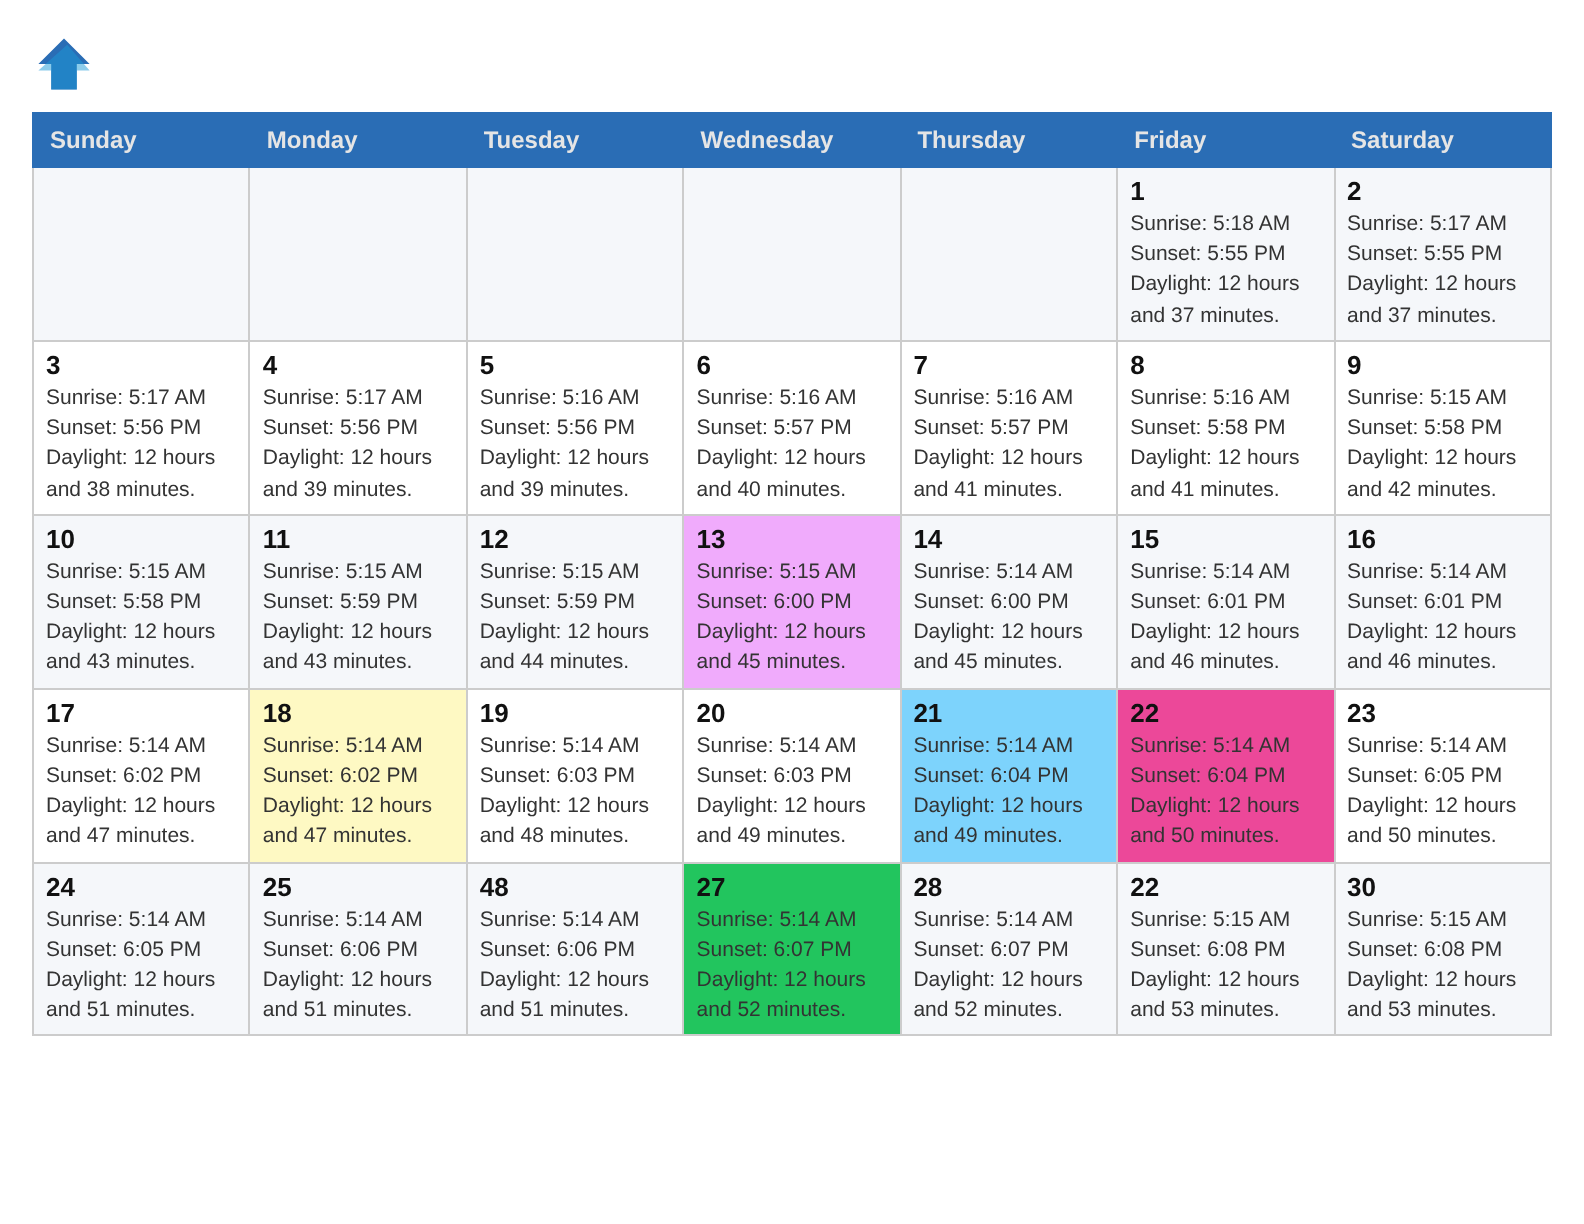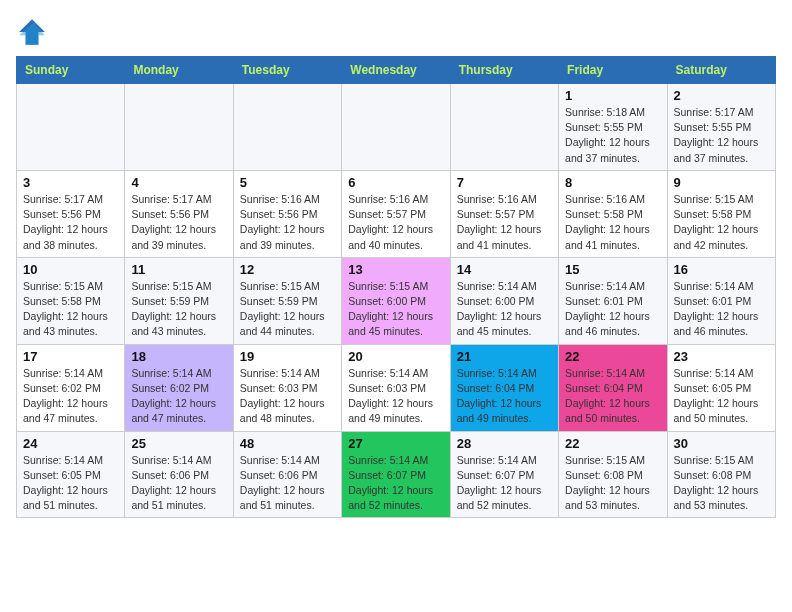--- a/index.html
+++ b/index.html
@@ -45,21 +45,21 @@
       font-weight: bold;
       color: #222;
     }
     .calendar {
       width: 100%;
       border-collapse: collapse;
       font-size: 11px;
     }
     .calendar th {
       background: #2a6db5;
-      color: #bef264;
+      color: #e5e5e5;
       text-align: left;
       padding: 6px 8px;
       font-size: 12px;
       border: 1px solid #2a6db5;
     }
     .calendar td {
       border: 1px solid #ccc;
       vertical-align: top;
       padding: 4px 6px;
       width: 108px;
@@ -198,33 +198,33 @@
         <td style="background: rgb(245, 247, 250);">
           <div class="day-number">16</div>
           <div class="day-info">Sunrise: 5:14 AM<br>Sunset: 6:01 PM<br>Daylight: 12 hours<br>and 46 minutes.</div>
         </td>
       </tr>
       <tr>
         <td style="background: rgb(255, 255, 255);">
           <div class="day-number">17</div>
           <div class="day-info">Sunrise: 5:14 AM<br>Sunset: 6:02 PM<br>Daylight: 12 hours<br>and 47 minutes.</div>
         </td>
-        <td style="background: #c4b5fd;">
+        <td style="background: #fef9c3;">
           <div class="day-number">18</div>
           <div class="day-info">Sunrise: 5:14 AM<br>Sunset: 6:02 PM<br>Daylight: 12 hours<br>and 47 minutes.</div>
         </td>
         <td style="background: rgb(255, 255, 255);">
           <div class="day-number">19</div>
           <div class="day-info">Sunrise: 5:14 AM<br>Sunset: 6:03 PM<br>Daylight: 12 hours<br>and 48 minutes.</div>
         </td>
         <td style="background: rgb(255, 255, 255);">
           <div class="day-number">20</div>
           <div class="day-info">Sunrise: 5:14 AM<br>Sunset: 6:03 PM<br>Daylight: 12 hours<br>and 49 minutes.</div>
         </td>
-        <td style="background: #0ea5e9;">
+        <td style="background: #7dd3fc;">
           <div class="day-number">21</div>
           <div class="day-info">Sunrise: 5:14 AM<br>Sunset: 6:04 PM<br>Daylight: 12 hours<br>and 49 minutes.</div>
         </td>
         <td style="background: #ec4899;">
           <div class="day-number">22</div>
           <div class="day-info">Sunrise: 5:14 AM<br>Sunset: 6:04 PM<br>Daylight: 12 hours<br>and 50 minutes.</div>
         </td>
         <td style="background: rgb(255, 255, 255);">
           <div class="day-number">23</div>
           <div class="day-info">Sunrise: 5:14 AM<br>Sunset: 6:05 PM<br>Daylight: 12 hours<br>and 50 minutes.</div>

